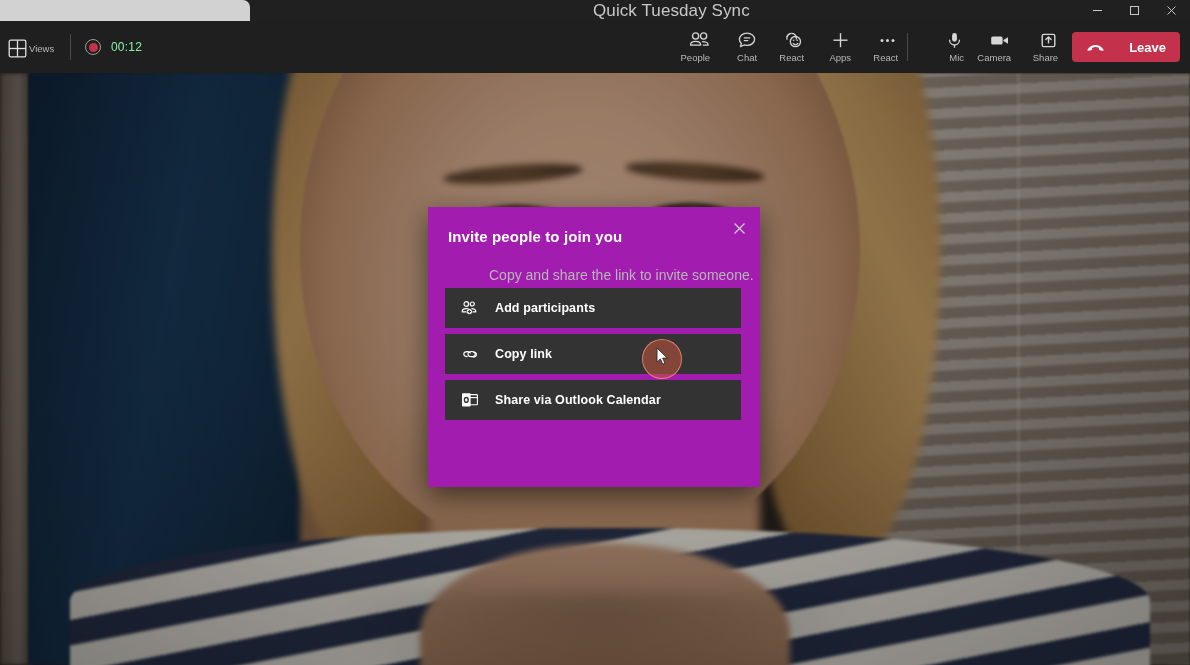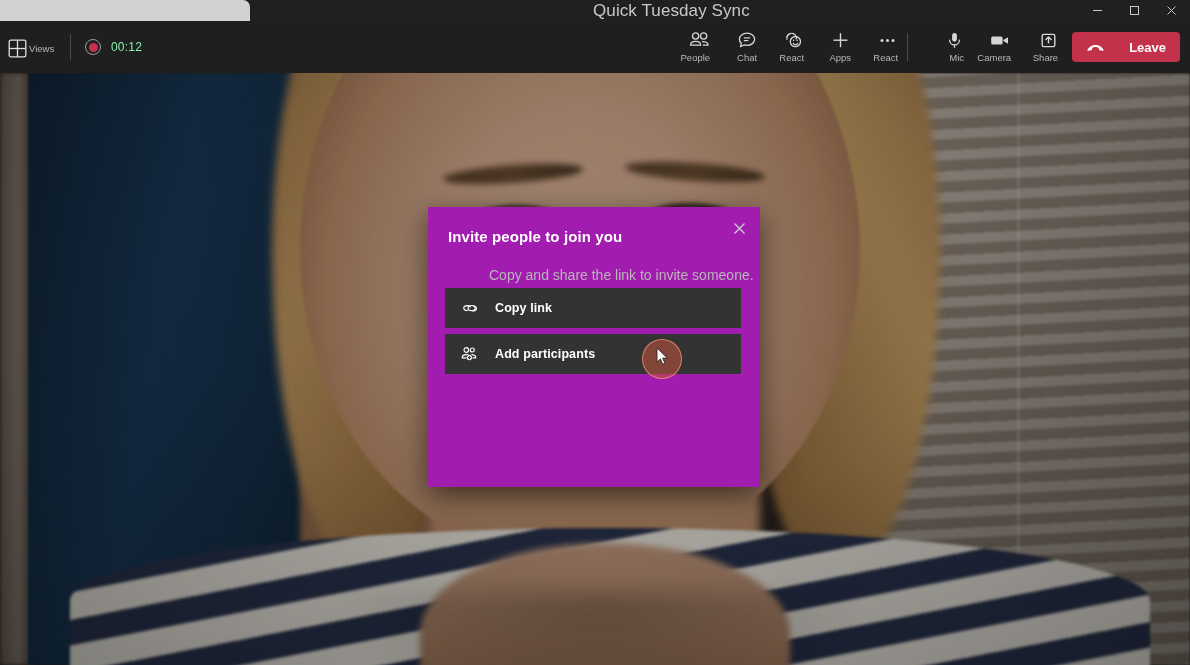--- a/index.html
+++ b/index.html
@@ -574,46 +574,58 @@
         <line x1="11.5" y1="1.5" x2="1.5" y2="11.5" stroke="currentColor" stroke-width="1.2"></line>
       </svg>
     </div>
     <div class="dialog-title">Invite people to join you</div>
     <div class="dialog-sub">Copy and share the link to invite someone.</div>
 
     <div class="dialog-list">
 
       <div class="dialog-item">
         <span class="di-icon">
-          <svg width="17" height="15" viewBox="0 0 17 15" aria-hidden="true">
-            <path d="M5.2 9.6c-1.9 0-3.4-1.1-3.4-2.5S3.3 4.6 5.2 4.6c1.3 0 2.1 0.4 3.1 1.2" fill="none" stroke="currentColor" stroke-width="1.2" stroke-linecap="round"></path>
-            <ellipse cx="9.6" cy="7.1" rx="3.6" ry="2.6" fill="none" stroke="currentColor" stroke-width="1.2"></ellipse>
-            <path d="M11.6 5.1c1.6 0.2 2.8 1.2 2.8 2.4 0 1.4-1.6 2.5-3.5 2.5" fill="none" stroke="currentColor" stroke-width="1.2" stroke-linecap="round"></path>
-          </svg>
-        </span>
-        <span class="di-label">Copy link</span>
-      </div>
-
-      <div class="dialog-item">
-        <span class="di-icon">
           <svg width="18" height="16" viewBox="0 0 18 16" aria-hidden="true">
             <circle cx="5.3" cy="4.0" r="2.3" fill="none" stroke="currentColor" stroke-width="1.2"></circle>
             <circle cx="11.3" cy="4.0" r="2.0" fill="none" stroke="currentColor" stroke-width="1.2"></circle>
             <path d="M1.3 11.2c0-1.6 1.8-2.6 4-2.6s4 1 4 2.6v0.7H1.3z" fill="none" stroke="currentColor" stroke-width="1.2" stroke-linejoin="round"></path>
             <path d="M10.4 8.7c2.3 0 4.3 0.8 4.3 2.4v0.8h-3.4" fill="none" stroke="currentColor" stroke-width="1.2" stroke-linejoin="round"></path>
             <circle cx="8.4" cy="11.6" r="3.0" fill="#333333"></circle>
             <circle cx="8.4" cy="11.6" r="2.6" fill="currentColor"></circle>
             <line x1="8.4" y1="9.9" x2="8.4" y2="13.3" stroke="#333333" stroke-width="1.1"></line>
             <line x1="6.7" y1="11.6" x2="10.1" y2="11.6" stroke="#333333" stroke-width="1.1"></line>
           </svg>
         </span>
         <span class="di-label">Add participants</span>
       </div>
 
-
+      <div class="dialog-item">
+        <span class="di-icon">
+          <svg width="17" height="15" viewBox="0 0 17 15" aria-hidden="true">
+            <path d="M5.2 9.6c-1.9 0-3.4-1.1-3.4-2.5S3.3 4.6 5.2 4.6c1.3 0 2.1 0.4 3.1 1.2" fill="none" stroke="currentColor" stroke-width="1.2" stroke-linecap="round"></path>
+            <ellipse cx="9.6" cy="7.1" rx="3.6" ry="2.6" fill="none" stroke="currentColor" stroke-width="1.2"></ellipse>
+            <path d="M11.6 5.1c1.6 0.2 2.8 1.2 2.8 2.4 0 1.4-1.6 2.5-3.5 2.5" fill="none" stroke="currentColor" stroke-width="1.2" stroke-linecap="round"></path>
+          </svg>
+        </span>
+        <span class="di-label">Copy link</span>
+      </div>
+
+
+      <div class="dialog-item">
+        <span class="di-icon">
+          <svg width="18" height="17" viewBox="0 0 18 17" aria-hidden="true">
+            <rect x="8.0" y="2.6" width="8.4" height="10.2" rx="0.6" fill="none" stroke="currentColor" stroke-width="1.1"></rect>
+            <line x1="8.0" y1="5.6" x2="16.4" y2="5.6" stroke="currentColor" stroke-width="1.1"></line>
+            <rect x="1.0" y="1.3" width="8.6" height="13.2" rx="1.0" fill="currentColor"></rect>
+            <ellipse cx="5.3" cy="7.9" rx="2.6" ry="3.1" fill="#333333"></ellipse>
+            <ellipse cx="5.3" cy="7.9" rx="1.2" ry="1.6" fill="currentColor"></ellipse>
+          </svg>
+        </span>
+        <span class="di-label">Share via Outlook Calendar</span>
+      </div>
 
     </div>
   </div>
 
   <div class="click-ring"></div>
   <div class="cursor-arrow">
     <svg width="13" height="19" viewBox="0 0 13 19" aria-hidden="true">
       <path d="M1 1 L1 15.2 L4.4 11.9 L6.7 17.2 L8.9 16.2 L6.7 11.1 L11.3 11.1 Z" fill="#ffffff" stroke="#2b2b2b" stroke-width="0.9" stroke-linejoin="round"></path>
     </svg>
   </div>

